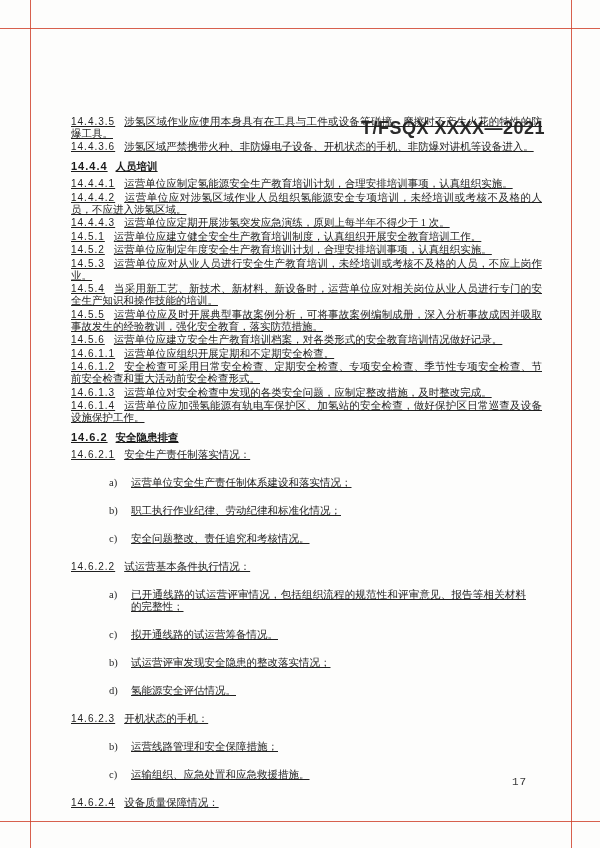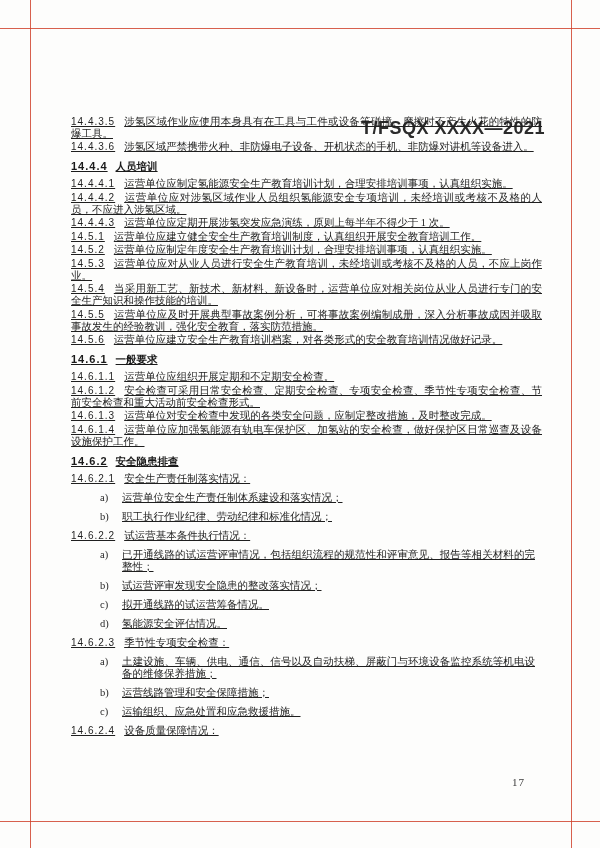--- a/index.html
+++ b/index.html
@@ -32,26 +32,26 @@
   .doc-body p.heading{
     margin:7px 0 6px;font-weight:700;
     font-family:"Liberation Sans","DejaVu Sans",sans-serif;
     color:#1a1a1a;
   }
   .num{
     font-family:"Liberation Sans","DejaVu Sans",sans-serif;
     letter-spacing:1px;margin-right:9px;font-size:10px;white-space:nowrap;
   }
   .heading .num{font-size:11px;margin-right:8px;}
-  .doc-body p.list{margin:7px;padding-left:44px;text-indent:-44px;}
+  .doc-body p.list{margin:16px;padding-left:44px;text-indent:-44px;}
   .label{display:inline-block;width:22px;margin-left:22px;text-indent:0;}
   .page-number{
     position:absolute;left:512px;top:776px;width:40px;
     font-size:11px;color:#3a3a3a;letter-spacing:1px;
-    font-family:Liberation Serif, serif;
+    font-family:Liberation Mono, monospace;
   }
 </style>
 </head>
 <body>
 
 <div class="frame-line frame-top"></div>
 <div class="frame-line frame-bottom"></div>
 <div class="frame-line frame-left"></div>
 <div class="frame-line frame-right"></div>
 
@@ -63,34 +63,33 @@
     <p class="heading"><span class="num">14.4.4</span><span class="txt">人员培训</span></p>
     <p class="clause"><span class="num">14.4.4.1</span><span class="txt">运营单位应制定氢能源安全生产教育培训计划，合理安排培训事项，认真组织实施。</span></p>
     <p class="clause"><span class="num">14.4.4.2</span><span class="txt">运营单位应对涉氢区域作业人员组织氢能源安全专项培训，未经培训或考核不及格的人员，不应进入涉氢区域。</span></p>
     <p class="clause"><span class="num">14.4.4.3</span><span class="txt">运营单位应定期开展涉氢突发应急演练，原则上每半年不得少于 1 次。</span></p>
     <p class="clause"><span class="num">14.5.1</span><span class="txt">运营单位应建立健全安全生产教育培训制度，认真组织开展安全教育培训工作。</span></p>
     <p class="clause"><span class="num">14.5.2</span><span class="txt">运营单位应制定年度安全生产教育培训计划，合理安排培训事项，认真组织实施。</span></p>
     <p class="clause"><span class="num">14.5.3</span><span class="txt">运营单位应对从业人员进行安全生产教育培训，未经培训或考核不及格的人员，不应上岗作业。</span></p>
     <p class="clause"><span class="num">14.5.4</span><span class="txt">当采用新工艺、新技术、新材料、新设备时，运营单位应对相关岗位从业人员进行专门的安全生产知识和操作技能的培训。</span></p>
     <p class="clause"><span class="num">14.5.5</span><span class="txt">运营单位应及时开展典型事故案例分析，可将事故案例编制成册，深入分析事故成因并吸取事故发生的经验教训，强化安全教育，落实防范措施。</span></p>
     <p class="clause"><span class="num">14.5.6</span><span class="txt">运营单位应建立安全生产教育培训档案，对各类形式的安全教育培训情况做好记录。</span></p>
-    <p class="heading"><span class="num">14.6.1</span><span class="txt">一般要求</span></p>
     <p class="clause"><span class="num">14.6.1.1</span><span class="txt">运营单位应组织开展定期和不定期安全检查。</span></p>
     <p class="clause"><span class="num">14.6.1.2</span><span class="txt">安全检查可采用日常安全检查、定期安全检查、专项安全检查、季节性专项安全检查、节前安全检查和重大活动前安全检查形式。</span></p>
     <p class="clause"><span class="num">14.6.1.3</span><span class="txt">运营单位对安全检查中发现的各类安全问题，应制定整改措施，及时整改完成。</span></p>
     <p class="clause"><span class="num">14.6.1.4</span><span class="txt">运营单位应加强氢能源有轨电车保护区、加氢站的安全检查，做好保护区日常巡查及设备设施保护工作。</span></p>
     <p class="heading"><span class="num">14.6.2</span><span class="txt">安全隐患排查</span></p>
     <p class="clause"><span class="num">14.6.2.1</span><span class="txt">安全生产责任制落实情况：</span></p>
     <p class="list"><span class="label">a)</span><span class="txt">运营单位安全生产责任制体系建设和落实情况；</span></p>
     <p class="list"><span class="label">b)</span><span class="txt">职工执行作业纪律、劳动纪律和标准化情况；</span></p>
+    <p class="list"><span class="label">c)</span><span class="txt">安全问题整改、责任追究和考核情况。</span></p>
     <p class="clause"><span class="num">14.6.2.2</span><span class="txt">试运营基本条件执行情况：</span></p>
     <p class="list"><span class="label">a)</span><span class="txt">已开通线路的试运营评审情况，包括组织流程的规范性和评审意见、报告等相关材料的完整性；</span></p>
+    <p class="list"><span class="label">c)</span><span class="txt">拟开通线路的试运营筹备情况。</span></p>
     <p class="list"><span class="label">b)</span><span class="txt">试运营评审发现安全隐患的整改落实情况；</span></p>
-    <p class="list"><span class="label">c)</span><span class="txt">拟开通线路的试运营筹备情况。</span></p>
     <p class="list"><span class="label">d)</span><span class="txt">氢能源安全评估情况。</span></p>
-    <p class="clause"><span class="num">14.6.2.3</span><span class="txt">季节性专项安全检查：</span></p>
-    <p class="list"><span class="label">a)</span><span class="txt">土建设施、车辆、供电、通信、信号以及自动扶梯、屏蔽门与环境设备监控系统等机电设备的维修保养措施；</span></p>
+    <p class="clause"><span class="num">14.6.2.3</span><span class="txt">开机状态的手机：</span></p>
     <p class="list"><span class="label">b)</span><span class="txt">运营线路管理和安全保障措施；</span></p>
     <p class="list"><span class="label">c)</span><span class="txt">运输组织、应急处置和应急救援措施。</span></p>
     <p class="clause"><span class="num">14.6.2.4</span><span class="txt">设备质量保障情况：</span></p>
   </div>
 
 <div class="page-number">17</div>
 
 </body></html>

